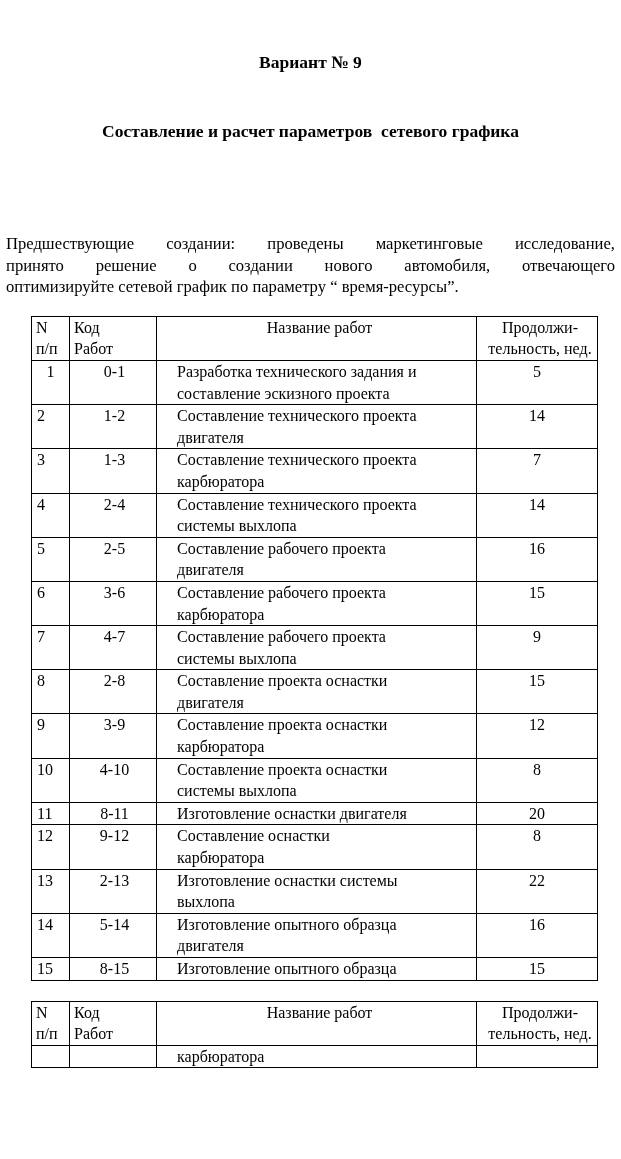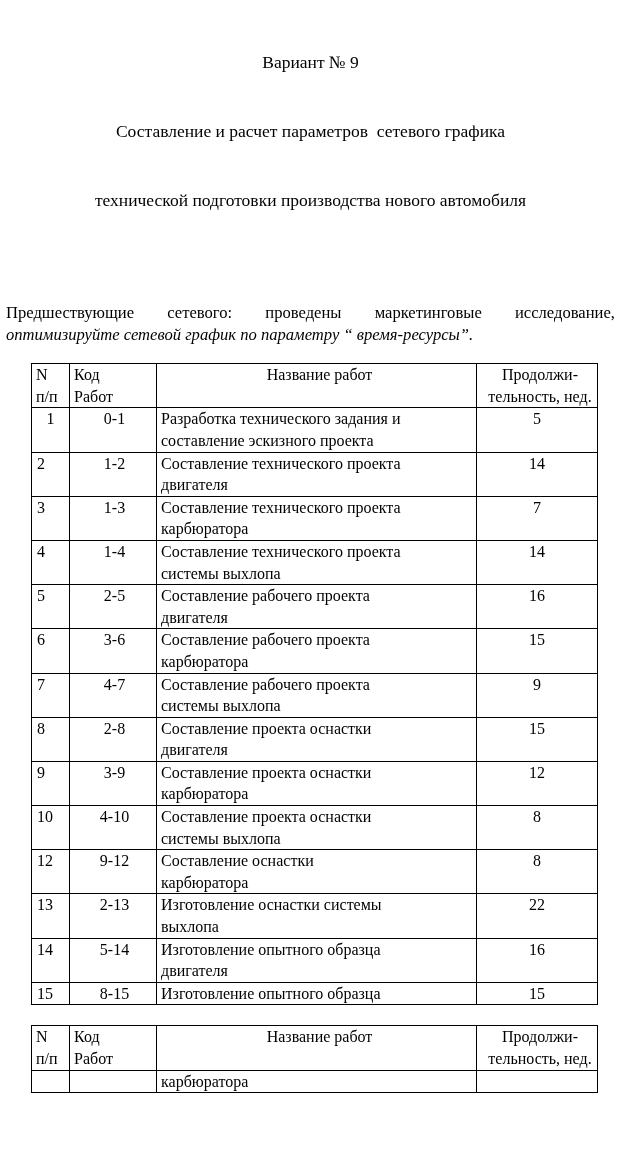--- a/index.html
+++ b/index.html
@@ -5,35 +5,35 @@
   html, body { margin:0; padding:0; }
   body {
     width:621px; height:1159px;
     background:#ffffff; color:#000000;
     font-family:"Liberation Serif", serif;
     overflow:hidden;
   }
   .title {
     padding-top:5px;
     text-align:center;
-    font-weight:normal;
+    font-weight:bold;
     font-size:17.5px;
     line-height:23px;
     white-space:pre-wrap;
   }
   .intro {
     margin:44px 6px 0 6px;
     font-size:16.6px;
     line-height:21.6px;
   }
   .intro-line {
     text-align:justify;
     text-align-last:justify;
   }
-  .intro-line.last { text-align-last:left;font-style:italic; }
+  .intro-line.last { text-align-last:left; }
   table.works {
     border-collapse:collapse;
     table-layout:fixed;
     width:566px;
     margin:18px 0 0 31px;
     font-size:16px;
     line-height:21.6px;
   }
   table.works.second { margin-top:20px; }
   th, td {
@@ -41,36 +41,36 @@
     padding:0 4px;
     vertical-align:top;
     font-weight:normal;
     overflow:hidden;
   }
   th:nth-child(1), th:nth-child(2) { text-align:left; }
   th:nth-child(3), th:nth-child(4) { text-align:center;padding-left:10px; }
   td.num  { text-align:left; padding-left:5px; }
   td.num.center { text-align:center; padding-left:4px; }
   td.code { text-align:center; padding-left:7px; }
-  td.name { text-align:left; padding-left:4px; }
+  td.name { text-align:left; padding-left:20px; }
   td.dur  { text-align:center; }
 </style>
 </head>
 <body>
 
 <div class="page">
 
   <div class="title">
     <div>Вариант № 9</div>
     <div>Составление и расчет параметров  сетевого графика</div>
-    <div>технической подготовки производства нового автомобиля</div>
   </div>
 
   <div class="intro">
-    <div class="intro-line">Предшествующие сетевого: проведены маркетинговые исследование,</div>
+    <div class="intro-line">Предшествующие создании: проведены маркетинговые исследование,</div>
+    <div class="intro-line">принято решение о создании нового автомобиля, отвечающего</div>
     <div class="intro-line last">оптимизируйте сетевой график по параметру “ время-ресурсы”.</div>
   </div>
 
   <table class="works">
     <colgroup>
       <col style="width:38px">
         <col style="width:87px">
         <col style="width:320px">
         <col style="width:121px">
     </colgroup>
@@ -137,21 +137,21 @@
           </td>
           <td class="dur">
             <div>7</div>
           </td>
         </tr>
         <tr>
           <td class="num">
             <div>4</div>
           </td>
           <td class="code">
-            <div>1-4</div>
+            <div>2-4</div>
           </td>
           <td class="name">
             <div>Составление технического проекта</div>
             <div>системы выхлопа</div>
           </td>
           <td class="dur">
             <div>14</div>
           </td>
         </tr>
         <tr>
@@ -235,20 +235,34 @@
           </td>
           <td class="code">
             <div>4-10</div>
           </td>
           <td class="name">
             <div>Составление проекта оснастки</div>
             <div>системы выхлопа</div>
           </td>
           <td class="dur">
             <div>8</div>
+          </td>
+        </tr>
+        <tr>
+          <td class="num">
+            <div>11</div>
+          </td>
+          <td class="code">
+            <div>8-11</div>
+          </td>
+          <td class="name">
+            <div>Изготовление оснастки двигателя</div>
+          </td>
+          <td class="dur">
+            <div>20</div>
           </td>
         </tr>
         <tr>
           <td class="num">
             <div>12</div>
           </td>
           <td class="code">
             <div>9-12</div>
           </td>
           <td class="name">

